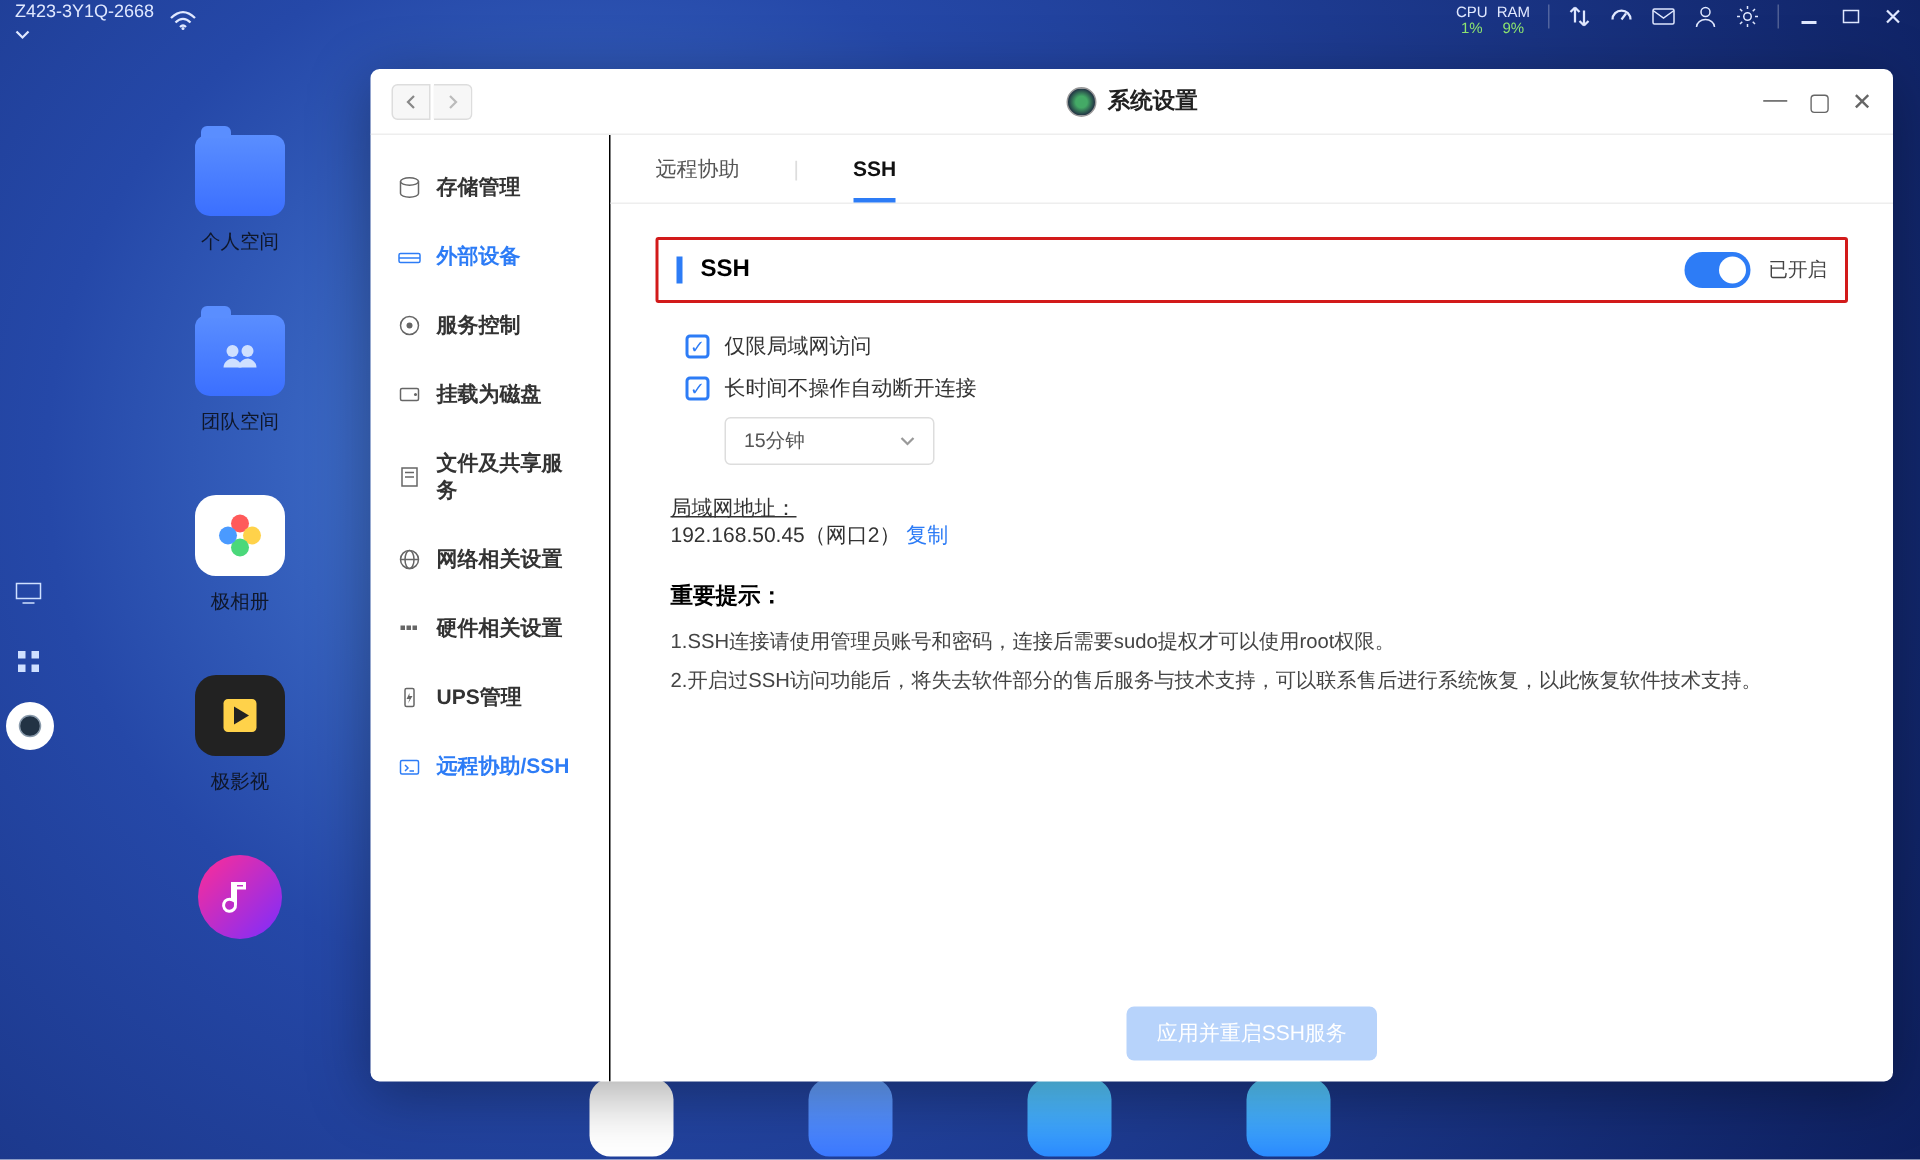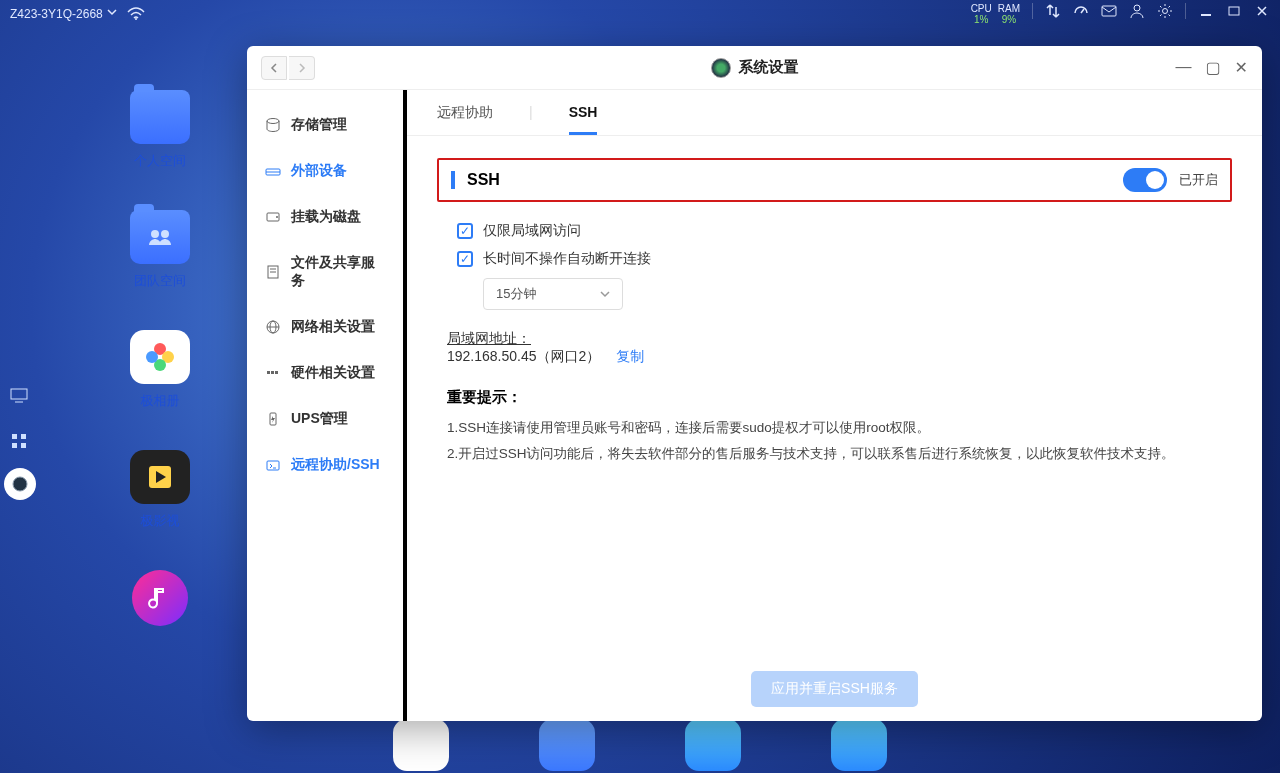--- a/index.html
+++ b/index.html
@@ -1,32 +1,32 @@
 <!DOCTYPE html>
 <html><head>
 <meta charset="utf-8">
 <style>
 * { margin: 0; padding: 0; box-sizing: border-box; font-family: -apple-system, "PingFang SC", "Microsoft YaHei", sans-serif; }
 body { width: 1280px; height: 773px; background: radial-gradient(circle at 30% 40%, #4a7fd8 0%, #2548a8 35%, #0e2060 100%); overflow: hidden; position: relative; }
 
 
 .topbar { height: 28px; display: flex; align-items: center; padding: 0 10px; color: #e0e8ff; font-size: 12px; }
 .topbar-left { display: flex; align-items: center; gap: 10px; }
-.device-name { display: flex; gap: 4px; cursor: pointer; }
+.device-name { display: flex; gap: 4px; cursor: pointer; flex-direction: column; }
 .topbar-right { margin-left: auto; display: flex; align-items: flex-start; gap: 12px; }
 .cpu-ram { display: flex; gap: 6px; font-size: 10px; line-height: 1.1; }
 .cpu-ram .col { text-align: center; }
 .cpu-ram .val1 { color: #8fe870; }
 .cpu-ram .val2 { color: #8fe870; }
 .topbar-icon { width: 16px; height: 16px; display: inline-flex; align-items: center; justify-content: center; cursor: pointer; }
 .topbar-sep { width: 1px; height: 16px; background: rgba(255,255,255,.25); }
 
 
 .desktop-icons { position: absolute; left: 130px; top: 90px; display: flex; flex-direction: column; gap: 40px; align-items: center; }
-.desktop-icon { display: flex; flex-direction: column; align-items: center; gap: 8px; color: #1d4ed8; font-size: 13px; cursor: pointer; }
+.desktop-icon { display: flex; flex-direction: column; align-items: center; gap: 8px; color: #0f172a; font-size: 13px; cursor: pointer; }
 .di-img { width: 60px; height: 54px; border-radius: 12px; display: flex; align-items: center; justify-content: center; }
 .folder-blue { background: linear-gradient(180deg, #5a8eff 0%, #3b6fff 100%); border-radius: 8px 8px 10px 10px; position: relative; }
 .folder-blue::before { content:""; position:absolute; top:-6px; left:4px; width:20px; height:8px; background:#5a8eff; border-radius:4px 4px 0 0; }
 .photos { background: #fff; border-radius: 14px; }
 .movies { background: #222; border-radius: 14px; }
 .music { background: linear-gradient(135deg,#ff2d95,#7b2dff); border-radius: 50%; width:56px; height:56px; }
 
 
 .mini-dock { position: absolute; left: 0; top: 370px; display: flex; flex-direction: column; gap: 8px; padding: 6px 4px 6px 0; }
 .mini-dock .mdbtn { width: 38px; height: 38px; border-radius: 6px; display:flex; align-items:center; justify-content:center; color:#cfe0ff; cursor:pointer; }
@@ -43,21 +43,21 @@
 .win-titlebar { height: 44px; display: flex; align-items: center; padding: 0 14px; border-bottom: 1px solid #eee; }
 .nav-btns { display:flex; gap:2px; }
 .nav-btn { width:26px; height:24px; border:1px solid #ddd; background:#f7f7f7; display:flex; align-items:center; justify-content:center; cursor:pointer; color:#888; }
 .nav-btn:first-child{ border-radius:4px 0 0 4px;} .nav-btn:last-child{ border-radius:0 4px 4px 0; border-left:none;}
 .win-title { position:absolute; left:50%; transform:translateX(-50%); display:flex; align-items:center; gap:8px; font-size:15px; font-weight:600; color:#222; }
 .sysicon{ width:20px; height:20px; border-radius:50%; background:radial-gradient(circle,#4a6 30%,#234 70%); border:1px solid #999; }
 .win-controls { margin-left:auto; display:flex; gap:14px; color:#666; }
 .win-controls span { cursor:pointer; font-size:16px; }
 
 .win-body { display:flex; flex:1; min-height:0; }
-.sidebar { width: 160px; border-right: 4px solid #000000; padding-top: 12px; overflow-y:auto; }
+.sidebar { width: 160px; border-right: 1px solid #000000; padding-top: 12px; overflow-y:auto; }
 .sb-item { display:flex; align-items:center; gap:10px; padding: 14px 18px; font-size: 14px; color:#333; cursor:pointer; font-weight:600; }
 .sb-item.active { color: #2d7cf6; align-items: flex-end; }
 .sb-icon { width:16px; height:16px; flex-shrink:0; }
 
 .content { flex:1; display:flex; flex-direction:column; }
 .tabs { display:flex; gap:36px; padding: 14px 30px 0; border-bottom:1px solid #eee; font-size:14px; }
 .tab { padding-bottom: 12px; cursor:pointer; color:#555; }
 .tab.sep { color:#ddd; cursor:default; }
 .tab.active { color:#111; font-weight:700; border-bottom: 3px solid #2d7cf6; }
 
@@ -71,21 +71,21 @@
 
 .form-row { display:flex; align-items:center; gap:16px; margin: 12px 0 18px 10px; font-size:14px; color:#333; }
 .label { width: 46px; }
 .input { width:150px; height:30px; border:1px solid #ddd; border-radius:4px; padding:0 8px; font-size:13px; }
 .check-row { display:flex; align-items:center; gap:10px; margin: 10px 0 10px 20px; font-size:14px; color:#333; }
 .checkbox { width:16px; height:16px; border:2px solid #2d7cf6; border-radius:3px; display:flex; align-items:center; justify-content:center; color:#2d7cf6; font-size:12px; cursor:pointer; }
 .select { width:140px; height:32px; border:1px solid #ddd; border-radius:4px; display:flex; align-items:center; justify-content:space-between; padding:0 12px; font-size:13px; color:#555; margin: 8px 0 20px 46px; cursor:pointer; }
 
 .subhead { font-size:14px; color:#333; margin: 14px 0 0 10px; text-decoration: underline; }
 .addr-line { margin: 0 0 22px 10px; font-size:14px; color:#333; }
-.link { color:#2d7cf6; margin-left:12px; cursor:pointer; }
+.link { color:#2d7cf6; cursor:pointer; }
 .notice-title { font-weight:700; font-size:15px; margin: 8px 0 10px 10px; }
 .notice-line { font-size:13.5px; color:#444; margin: 4px 0 4px 10px; line-height:1.6; }
 
 .footer { padding: 14px 22px; display:flex; justify-content:center; }
 .apply-btn { background:#b7d3fb; color:#fff; padding: 9px 20px; border-radius:5px; font-size:14px; cursor:pointer; }
 
 svg { display:block; }
 </style>
 </head>
 <body>
@@ -273,20 +273,27 @@
         </div>
       <div class="sb-item active">
           <svg class="sb-icon" viewBox="0 0 16 16">
             <rect x="1" y="5" width="14" height="6" rx="1" stroke="#2d7cf6" fill="none"></rect>
             <line x1="1" y1="8" x2="15" y2="8" stroke="#2d7cf6"></line>
           </svg>
           <span>外部设备</span>
         </div>
       <div class="sb-item">
           <svg class="sb-icon" viewBox="0 0 16 16">
+            <circle cx="8" cy="8" r="6" stroke="#666" fill="none"></circle>
+            <circle cx="8" cy="8" r="2" fill="#666"></circle>
+          </svg>
+          <span>服务控制</span>
+        </div>
+      <div class="sb-item">
+          <svg class="sb-icon" viewBox="0 0 16 16">
             <rect x="2" y="4" width="12" height="8" rx="1" stroke="#666" fill="none"></rect>
             <circle cx="12" cy="8" r="1" fill="#666"></circle>
           </svg>
           <span>挂载为磁盘</span>
         </div>
       <div class="sb-item">
           <svg class="sb-icon" viewBox="0 0 16 16">
             <rect x="3" y="2" width="10" height="12" stroke="#666" fill="none"></rect>
             <line x1="5" y1="5" x2="11" y2="5" stroke="#666"></line>
             <line x1="5" y1="8" x2="11" y2="8" stroke="#666"></line>

